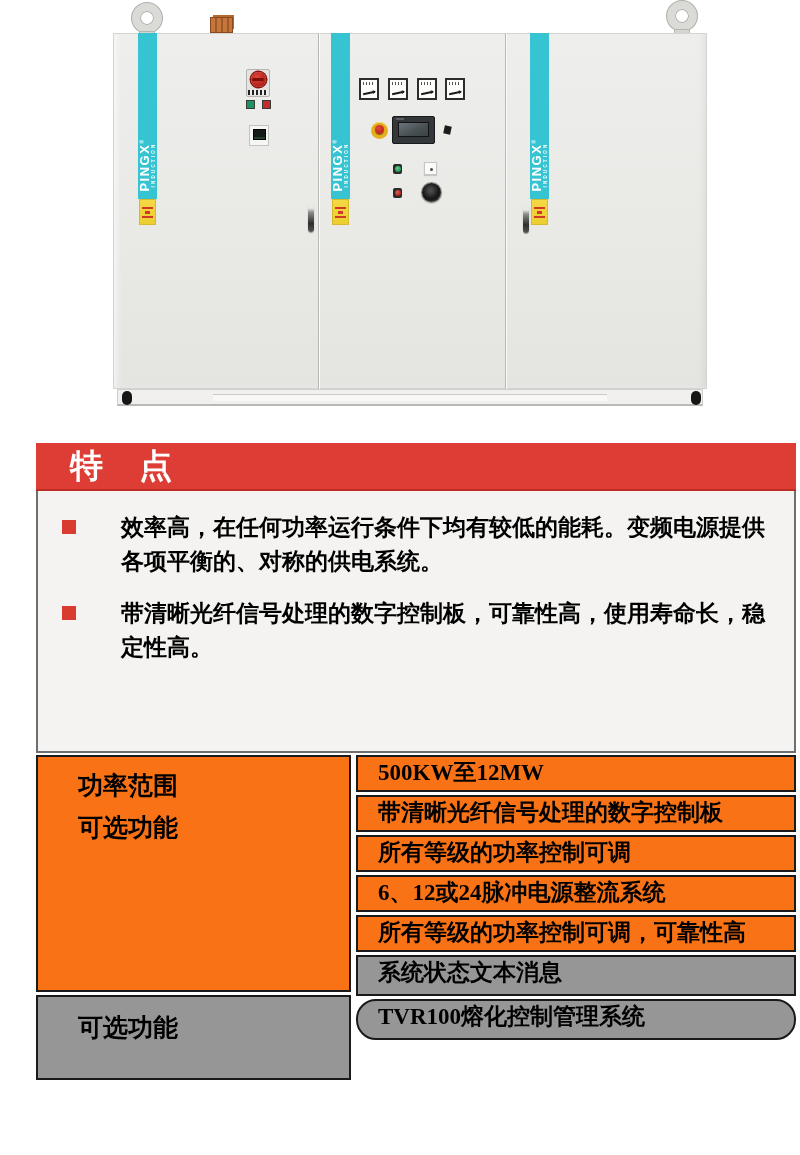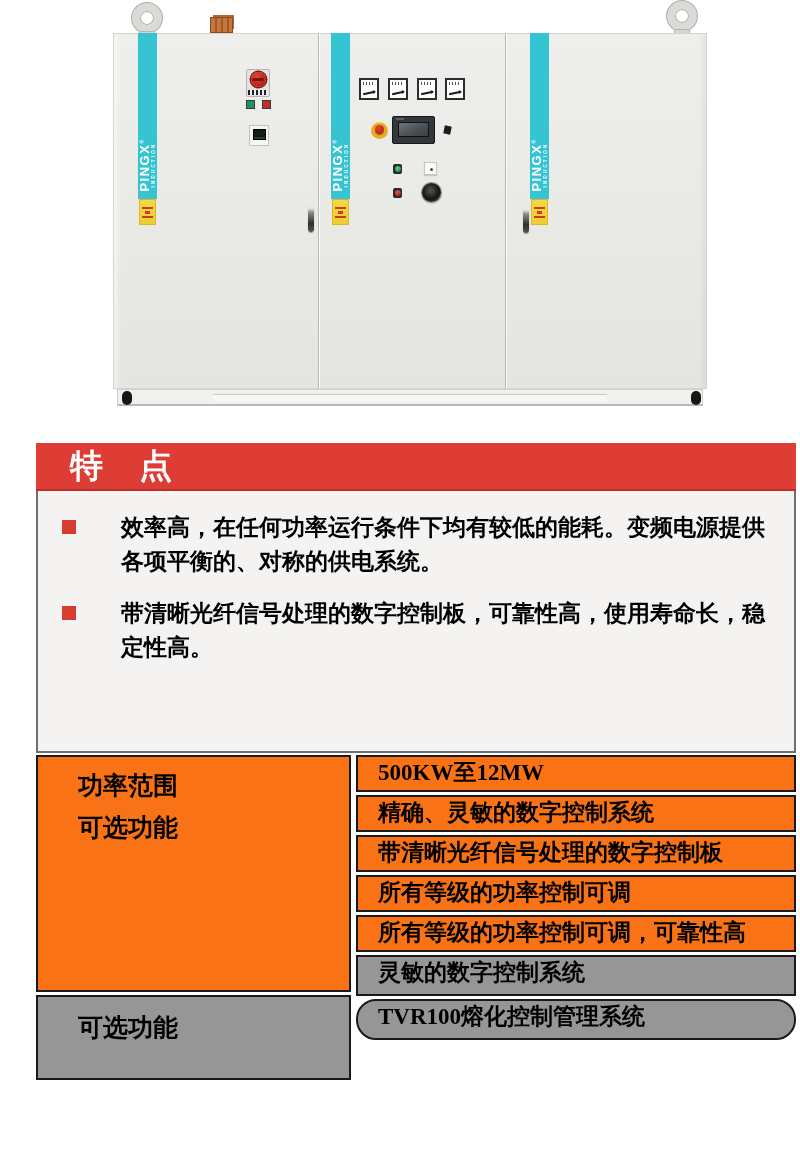--- a/index.html
+++ b/index.html
@@ -279,32 +279,32 @@
       </div>
       <div class="cell dark label-cell opt">
         <div>可选功能</div>
       </div>
     </div>
     <div class="col-right">
       <div class="cell light row-cell">
           <span>500KW至12MW</span>
         </div>
       <div class="cell light row-cell">
-          <span>精确、灵敏的数字控制系统</span>
-        </div>
-      <div class="cell light row-cell">
           <span>带清晰光纤信号处理的数字控制板</span>
         </div>
       <div class="cell light row-cell">
           <span>所有等级的功率控制可调</span>
         </div>
       <div class="cell light row-cell">
+          <span>6、12或24脉冲电源整流系统</span>
+        </div>
+      <div class="cell light row-cell">
           <span>所有等级的功率控制可调，可靠性高</span>
         </div>
       <div class="cell dark row-cell dark">
-          <span>灵敏的数字控制系统</span>
+          <span>系统状态文本消息</span>
         </div>
       <div class="cell dark row-cell dark">
           <span>TVR100熔化控制管理系统</span>
         </div>
     </div>
   </div>
 </div>
 
 </body></html>

